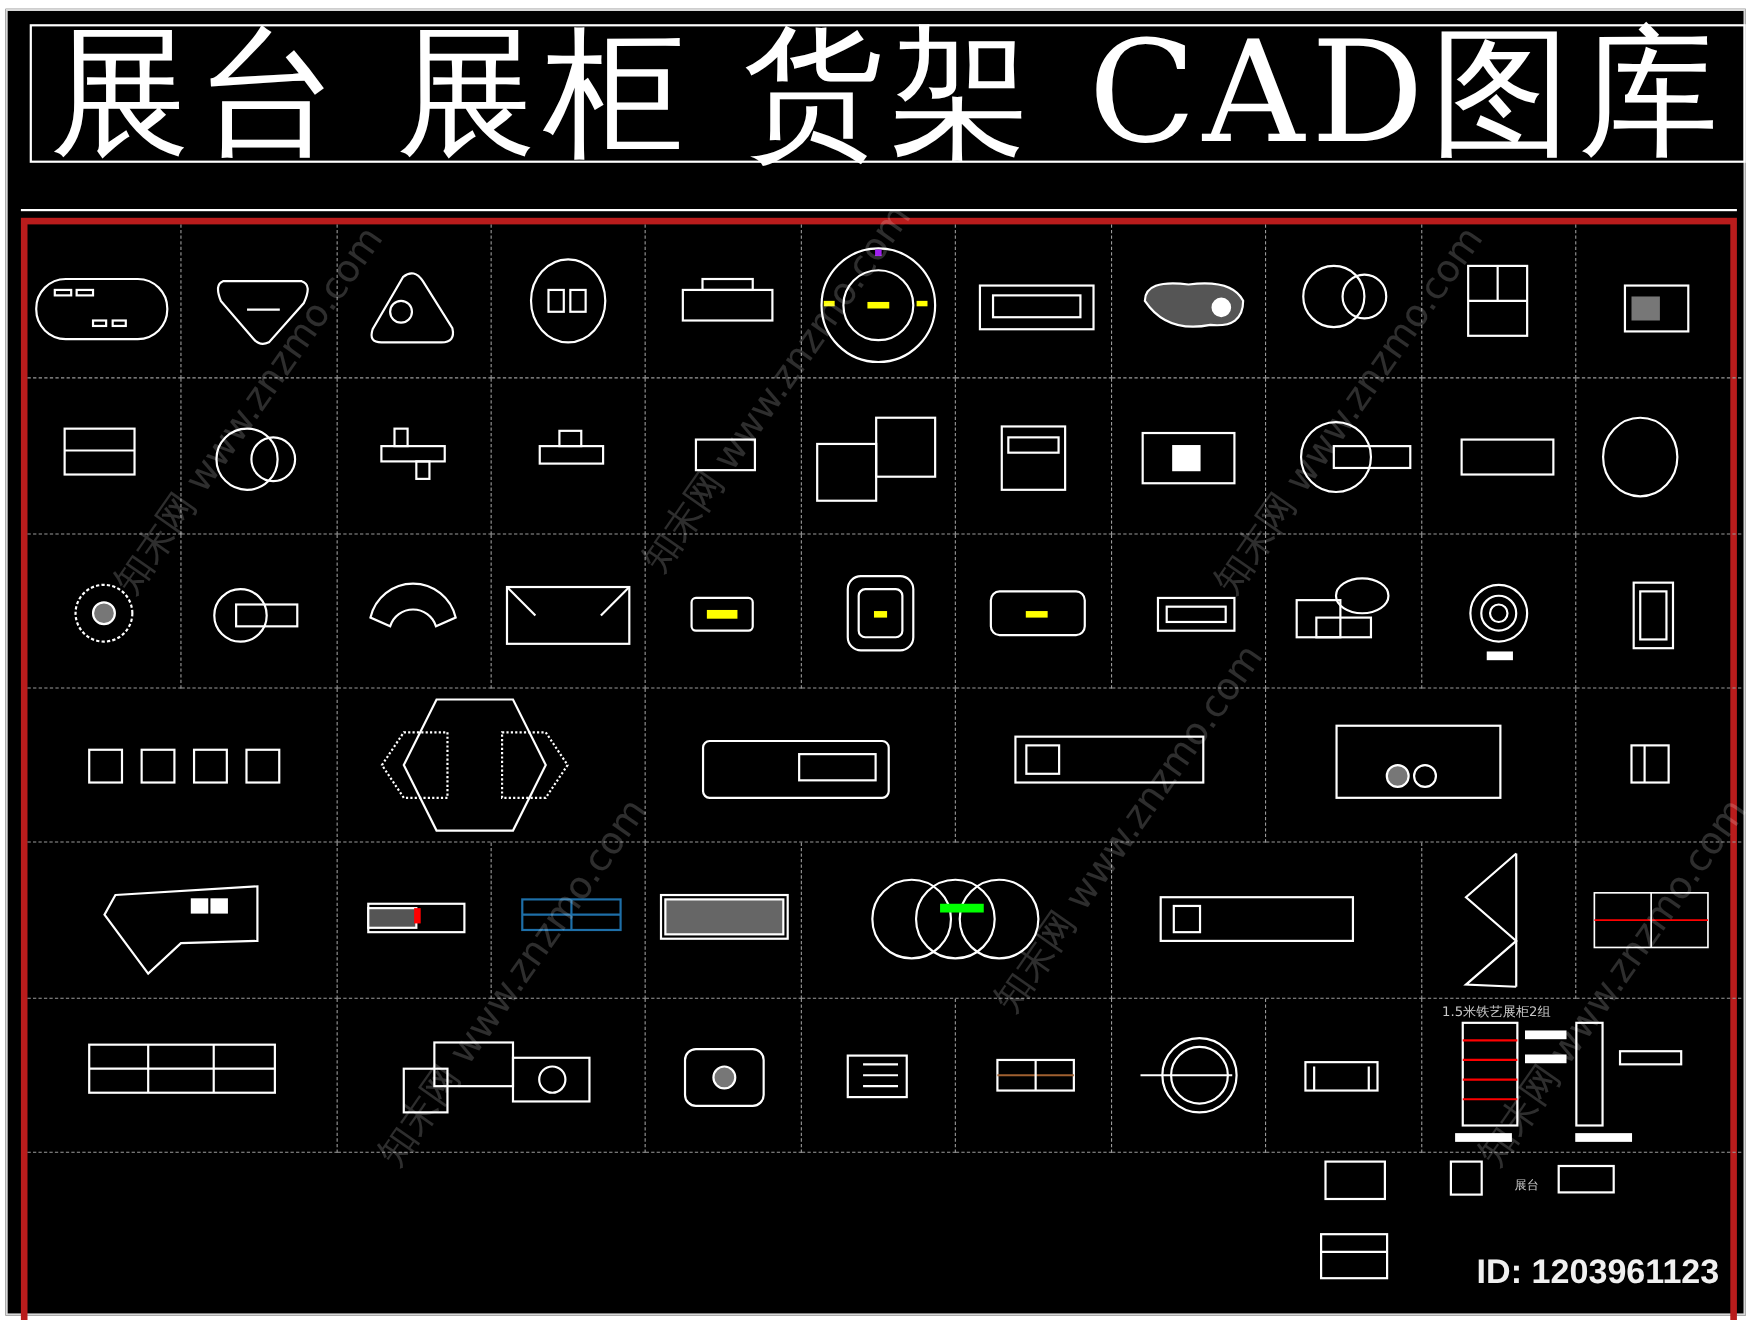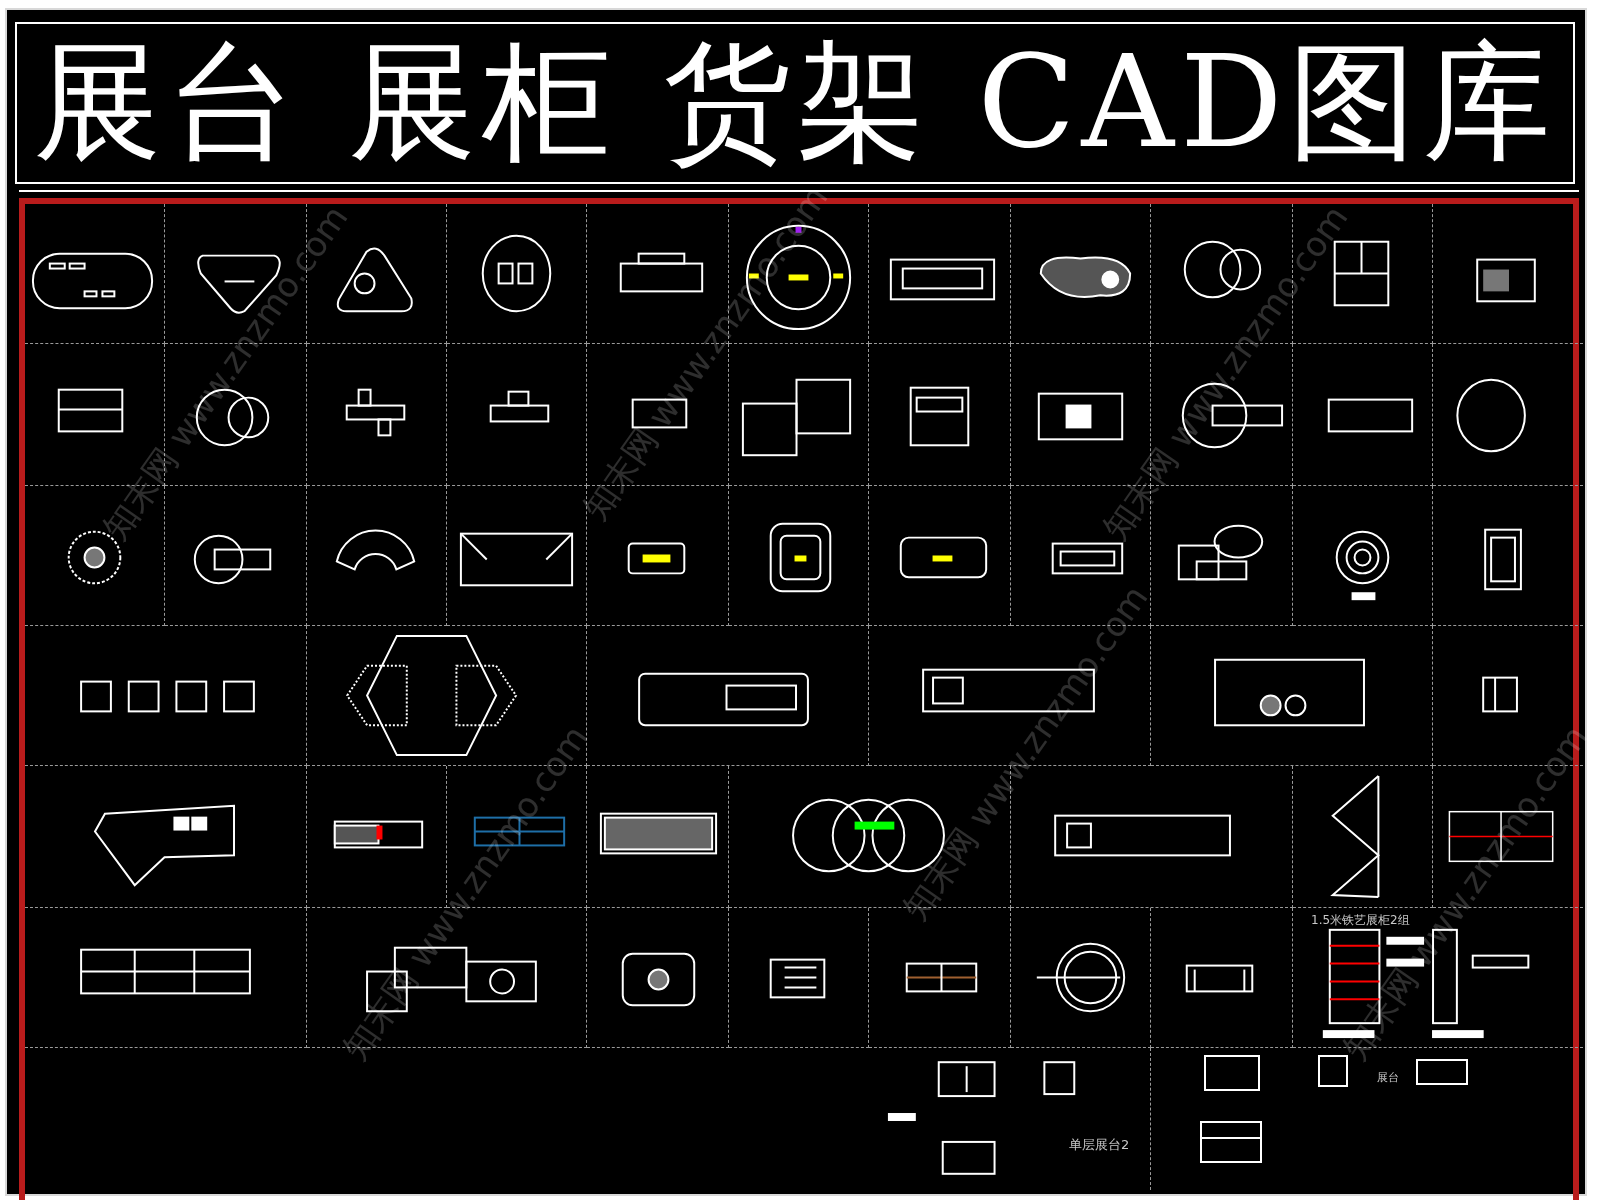--- a/index.html
+++ b/index.html
@@ -1,19 +1,19 @@
 <!DOCTYPE html>
 <html><head>
 <meta charset="utf-8">
 <style>
 *{box-sizing:border-box;margin:0;padding:0}
 html,body{width:1600px;height:1200px;background:#ffffff;overflow:hidden}
 body{font-family:"DejaVu Sans",sans-serif;position:relative}
 .frame{position:absolute;left:5px;top:8px;width:1582px;height:1188px;background:#000;border:2px solid #d8d8d8}
-.title-box{position:absolute;left:8px;top:12px;width:1560px;height:162px;border:2px solid #fff}
+.title-box{position:absolute;left:20px;top:12px;width:1560px;height:126px;border:2px solid #fff}
 .title-text{position:absolute;left:0;right:0;top:0;bottom:0;display:flex;align-items:center;justify-content:center;color:#fff;font-family:"DejaVu Serif",serif;font-size:128px;letter-spacing:6px;white-space:pre}
 .sep{position:absolute;left:12px;top:180px;width:1560px;height:2px;background:#fff}
 .grid{position:absolute;left:12px;top:188px;width:1560px;height:1144px;border:6px solid #b91c1c}
 .cell{position:absolute;border-right:1px dashed #9a9a9a;border-bottom:1px dashed #9a9a9a}
 .cell svg{position:absolute;left:0;top:0;width:100%;height:100%}
 .lbl{position:absolute;color:#c8c8c8;font-size:13px;white-space:nowrap}
 .wm{position:absolute;color:rgba(255,255,255,0.18);font-size:34px;transform:rotate(-55deg);white-space:nowrap;pointer-events:none}
 .logo{position:absolute;right:96px;bottom:78px;color:rgba(230,230,230,0.8);font-size:68px;font-weight:bold}
 .idtxt{position:absolute;right:22px;bottom:20px;color:#f0f0f0;font-size:31px;font-weight:bold;font-family:"Liberation Sans",sans-serif}
 </style>
@@ -397,42 +397,33 @@
           <line x1="36" y1="92" x2="86" y2="92" stroke="#f00"></line>
           <rect x="94" y="30" width="36" height="6" fill="#fff"></rect>
           <rect x="94" y="52" width="36" height="6" fill="#fff"></rect>
           <rect x="140" y="22" width="24" height="94"></rect>
           <rect x="180" y="48" width="56" height="12"></rect>
           <rect x="30" y="124" width="50" height="6" fill="#fff"></rect>
           <rect x="140" y="124" width="50" height="6" fill="#fff"></rect>
         </svg>
     </div>
 
-    <div class="cell" style="left:844px;top:844px;width:282px;height:142px;border-bottom:none">
-      <span class="lbl" style="left:200px;top:88px">单层展台2</span>
-      <svg viewBox="0 0 282 142" fill="none" stroke="#fff" stroke-width="2">
-          <rect x="70" y="14" width="56" height="34"></rect>
-          <line x1="98" y1="18" x2="98" y2="44"></line>
-          <rect x="176" y="14" width="30" height="32"></rect>
-          <rect x="74" y="94" width="52" height="32"></rect>
-          <rect x="20" y="66" width="26" height="6" fill="#fff"></rect>
-        </svg>
-    </div>
     <div class="cell" style="left:1126px;top:844px;width:432px;height:142px;border-right:none;border-bottom:none">
       <span class="lbl" style="left:226px;top:22px;font-size:11px">展台</span>
       <svg viewBox="0 0 432 142" fill="none" stroke="#fff" stroke-width="2">
           <rect x="54" y="8" width="54" height="34"></rect>
           <rect x="168" y="8" width="28" height="30"></rect>
           <rect x="50" y="74" width="60" height="40"></rect>
           <line x1="50" y1="90" x2="110" y2="90"></line>
           <rect x="266" y="12" width="50" height="24"></rect>
         </svg>
     </div>
   </div>
 
   <div class="wm" style="left:20px;top:340px">知末网 www.znzmo.com</div>
   <div class="wm" style="left:500px;top:320px">知末网 www.znzmo.com</div>
   <div class="wm" style="left:1020px;top:340px">知末网 www.znzmo.com</div>
   <div class="wm" style="left:820px;top:720px">知末网 www.znzmo.com</div>
   <div class="wm" style="left:260px;top:860px">知末网 www.znzmo.com</div>
   <div class="wm" style="left:1260px;top:860px">知末网 www.znzmo.com</div>
 
+  <div class="idtxt">ID: 1203961123</div>
 </div>
 
 </body></html>

